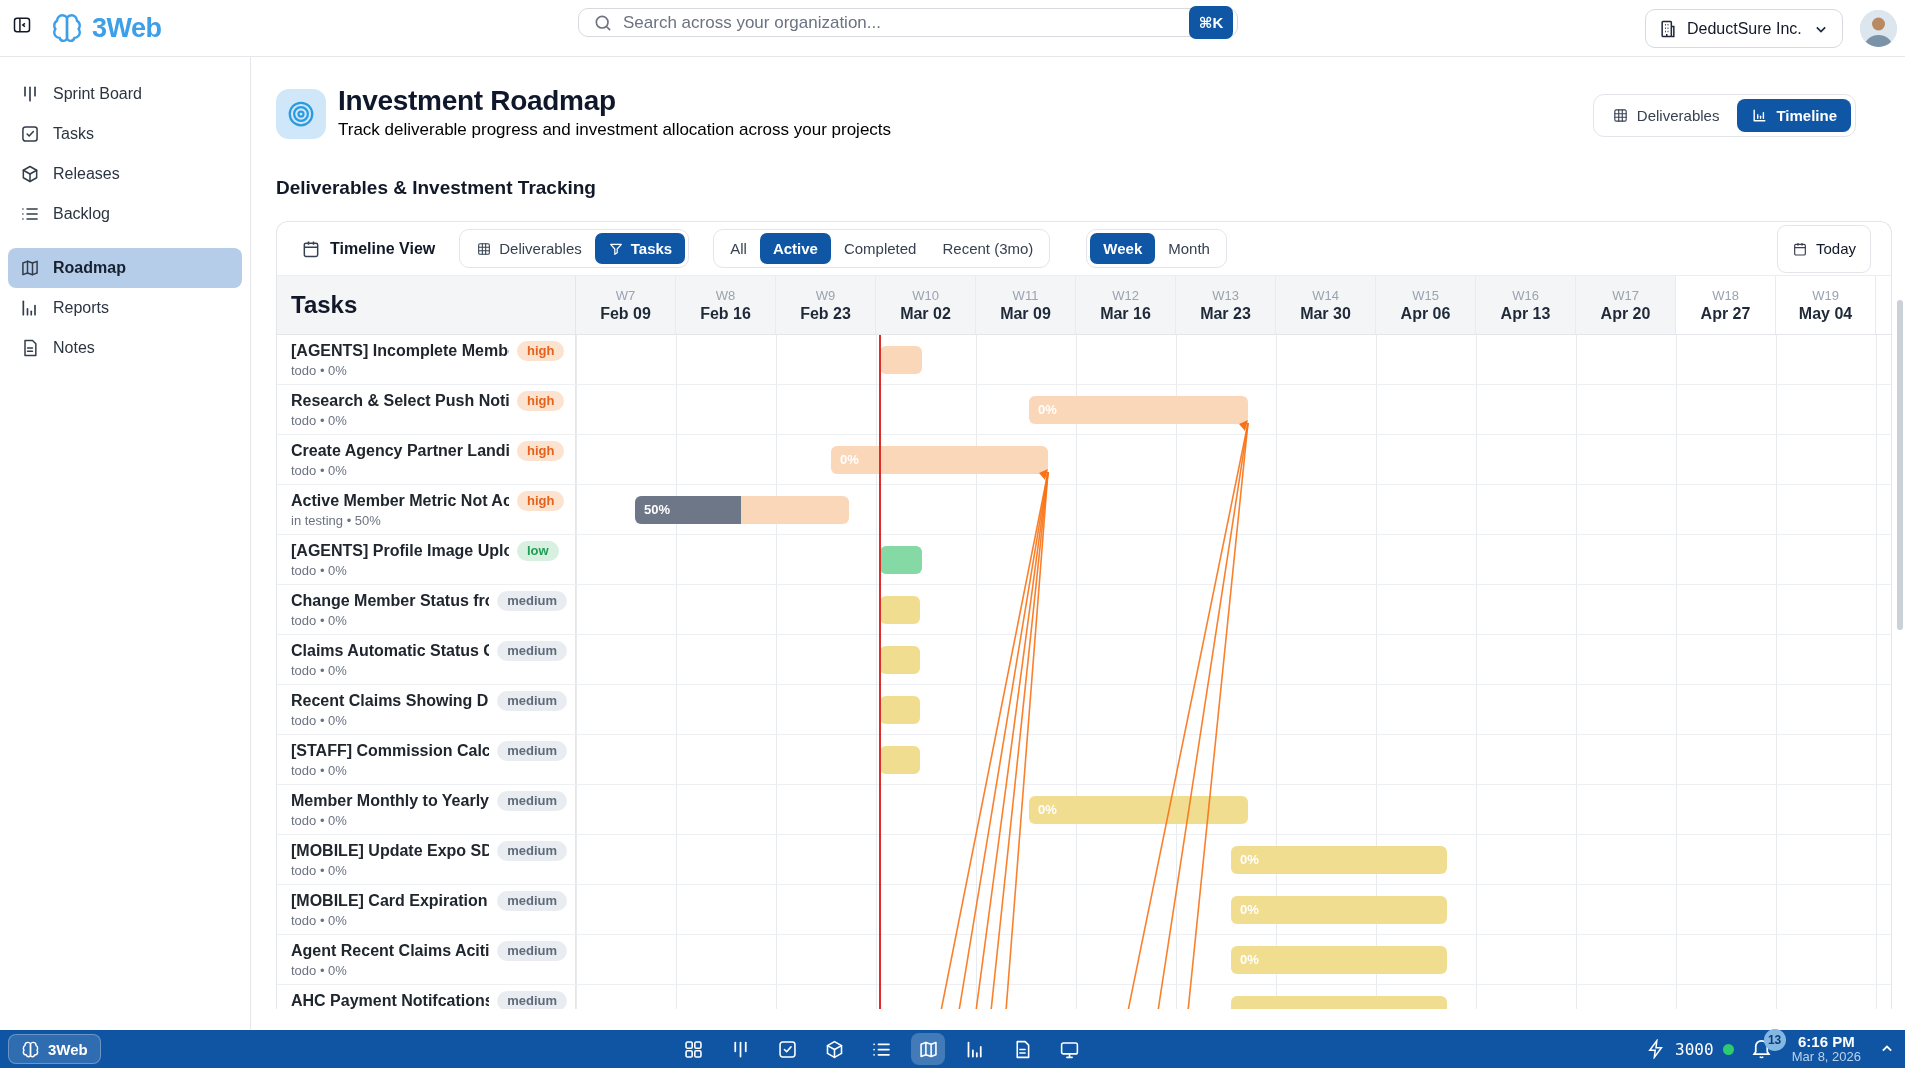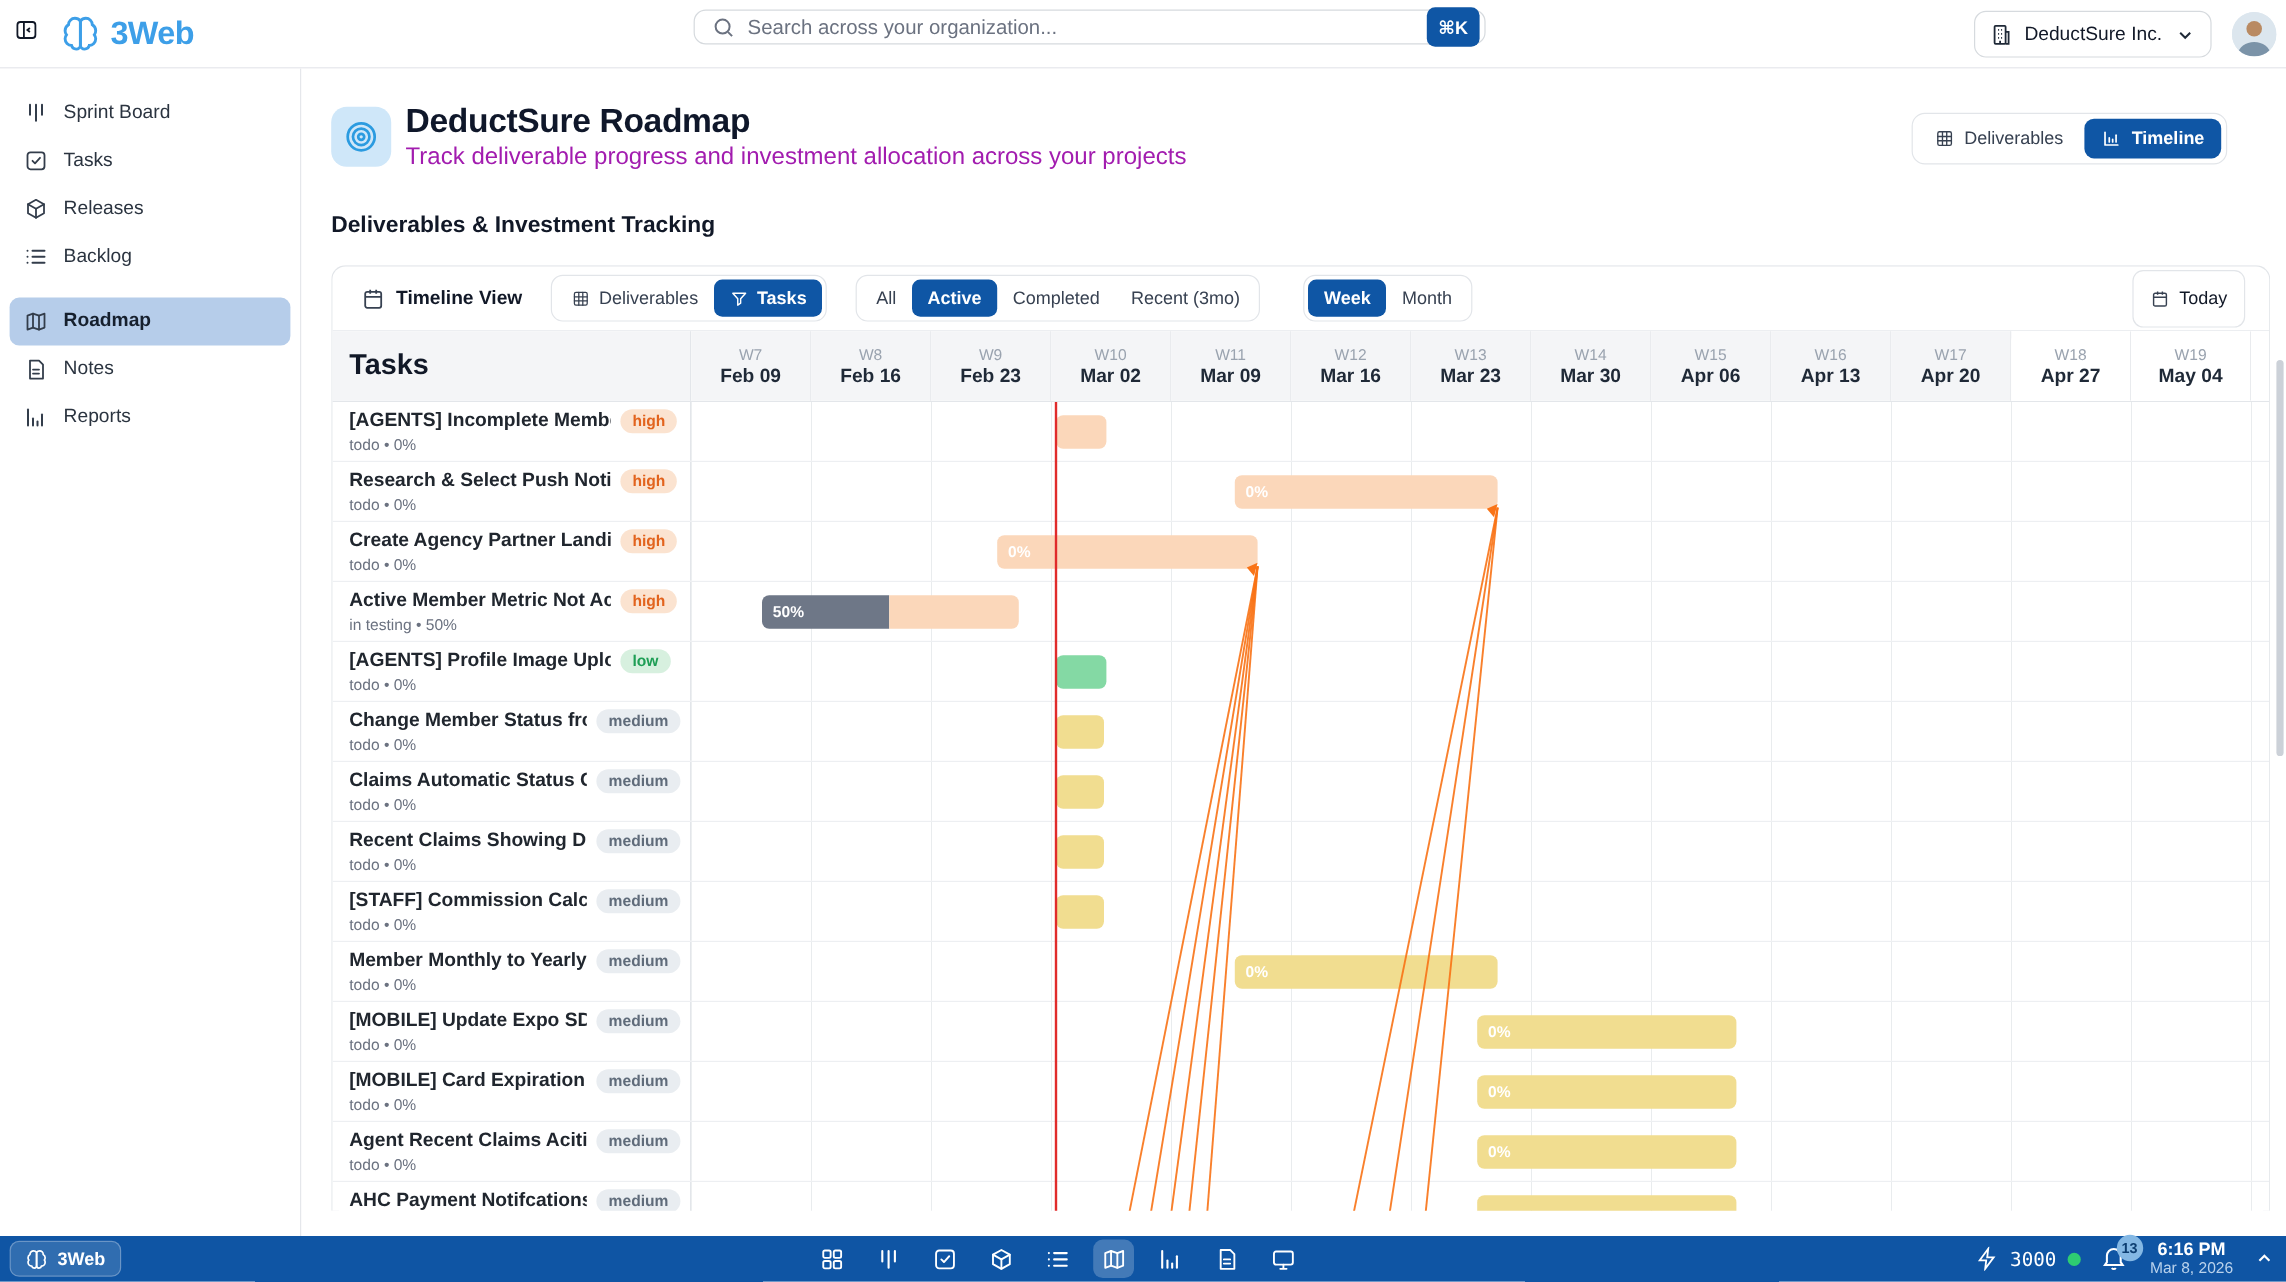--- a/index.html
+++ b/index.html
@@ -36,21 +36,21 @@
   .sb-item.active { background:#b6cdea; color:#16202e; font-weight:600;margin-top:14px; }
   .ic { display:inline-flex; } .ic svg { width:20px; height:20px; }
 
   
   .main { position:absolute; left:251px; top:57px; right:0; bottom:38px; background:#fff; overflow:hidden; }
   .page-head { position:relative; margin:32px 13px 0 25px; height:50px; }
   .ph-icon { position:absolute; left:0; top:0; width:50px; height:50px; border-radius:13px; background:#cfe7f9;
     display:flex; align-items:center; justify-content:center; color:#2b9be0; }
   .ph-icon svg { width:30px; height:30px; }
   .ph-title { position:absolute; left:62px; top:-4px; font-size:28px; font-weight:800; color:#0f172a; letter-spacing:-0.3px; }
-  .ph-sub { position:absolute; left:62px; top:31px; font-size:20px; color:#a21caf; }
+  .ph-sub { position:absolute; left:62px; top:31px; font-size:17px; color:#000000; }
   .view-toggle { position:absolute; right:36px; top:5px; height:43px; border:1px solid #e2e5e9; border-radius:11px;
     display:flex; align-items:center; padding:4px; gap:4px; background:#fff; }
   .vt-btn { height:33px; display:flex; align-items:center; gap:8px; padding:0 14px; border-radius:8px;
     font-size:15px; color:#374151; cursor:pointer; }
   .vt-btn.active { background:#0f56a5; color:#fff; font-weight:600; }
   .vt-btn .ic svg { width:17px; height:17px; }
   .section-title { margin:38px 0 0 25px; font-size:19px; font-weight:700; color:#111827; }
 
   
   .card { margin:22px 13px 0 25px; width:1616px; height:788px; border:1px solid #e2e5e9;
@@ -222,51 +222,51 @@
           <svg viewBox="0 0 24 24" fill="none" stroke="currentColor" stroke-width="1.8" stroke-linecap="round" stroke-linejoin="round">
             <path d="m9 4-5.5 2v14L9 18l6 2 5.5-2V4L15 6 9 4z"></path>
             <path d="M9 4v14"></path>
             <path d="M15 6v14"></path>
           </svg>
         </span>
         <span>Roadmap</span>
       </div>
       <div class="sb-item">
         <span class="ic">
-          <svg viewBox="0 0 24 24" fill="none" stroke="currentColor" stroke-width="1.8" stroke-linecap="round" stroke-linejoin="round">
-            <path d="M6 3h9l4 4v14H6z"></path>
-            <path d="M9 12h6M9 16h6"></path>
-          </svg>
-        </span>
-        <span>Notes</span>
-      </div>
-      <div class="sb-item">
-        <span class="ic">
           <svg viewBox="0 0 24 24" fill="none" stroke="currentColor" stroke-width="2" stroke-linecap="round" stroke-linejoin="round">
             <path d="M4 4v16"></path>
             <path d="M9 20v-7"></path>
             <path d="M13.5 20v-4"></path>
             <path d="M18 20V9"></path>
           </svg>
         </span>
         <span>Reports</span>
+      </div>
+      <div class="sb-item">
+        <span class="ic">
+          <svg viewBox="0 0 24 24" fill="none" stroke="currentColor" stroke-width="1.8" stroke-linecap="round" stroke-linejoin="round">
+            <path d="M6 3h9l4 4v14H6z"></path>
+            <path d="M9 12h6M9 16h6"></path>
+          </svg>
+        </span>
+        <span>Notes</span>
       </div>
     </nav>
 </aside>
 
 <main class="main">
   <div class="page-head">
     <div class="ph-icon">
       <svg viewBox="0 0 24 24" fill="none" stroke="currentColor" stroke-width="1.8">
           <circle cx="12" cy="12" r="9"></circle>
           <circle cx="12" cy="12" r="5.5"></circle>
           <circle cx="12" cy="12" r="2"></circle>
         </svg>
     </div>
-    <div class="ph-title">DeductSure Roadmap</div>
+    <div class="ph-title">Investment Roadmap</div>
     <div class="ph-sub">Track deliverable progress and investment allocation across your projects</div>
     <div class="view-toggle">
         <div class="vt-btn">
           <span class="ic">
             <svg viewBox="0 0 24 24" fill="none" stroke="currentColor" stroke-width="1.6" stroke-linecap="round" stroke-linejoin="round">
               <rect x="4" y="4" width="16" height="16" rx="2"></rect>
               <path d="M4 9.5h16M4 14.5h16M9.5 4v16M14.5 4v16"></path>
             </svg>
           </span>
           <span>Deliverables</span>

